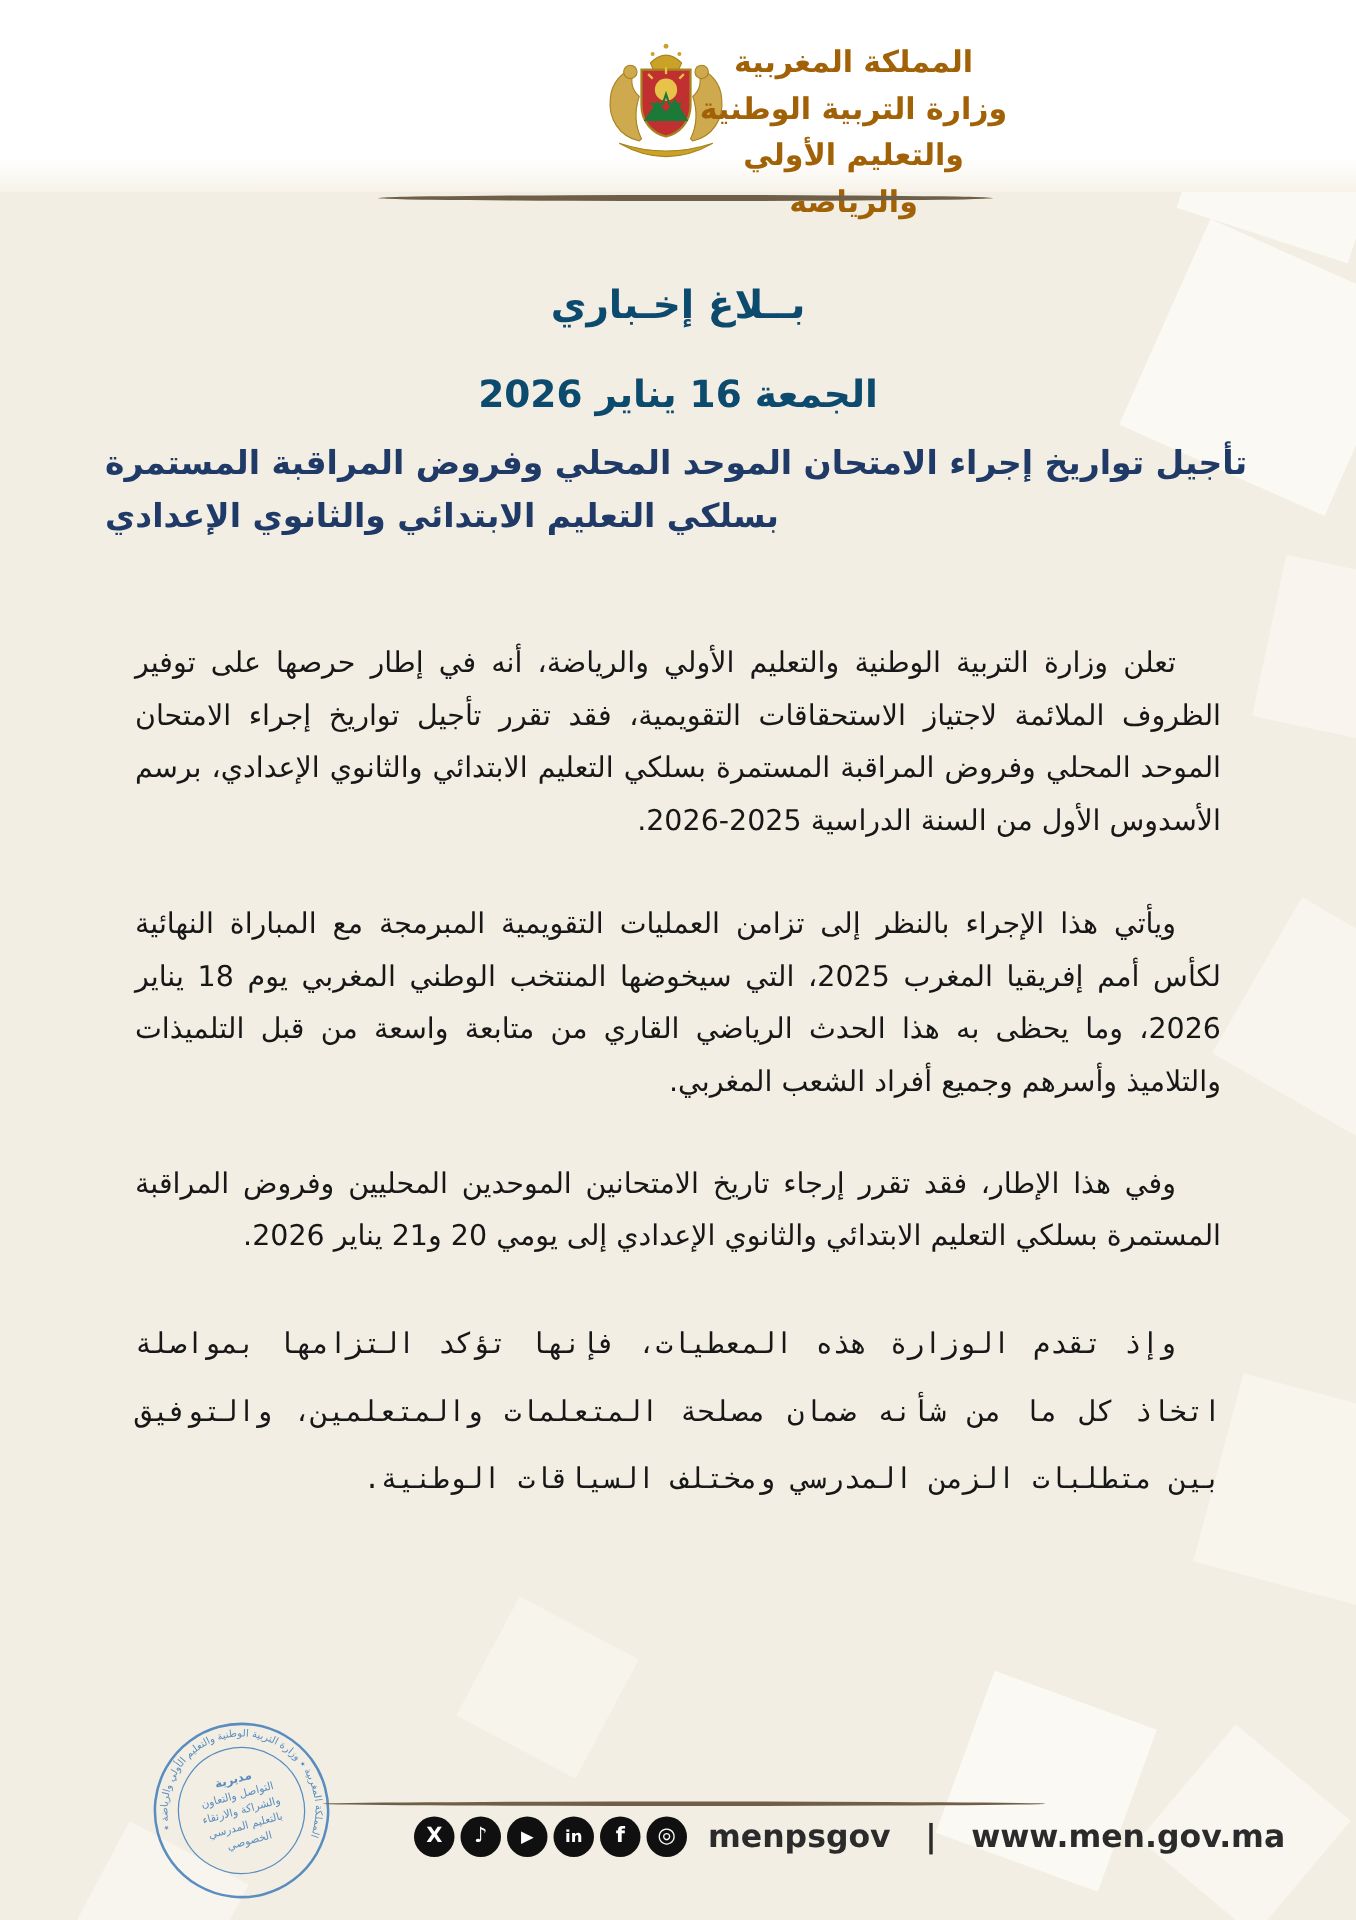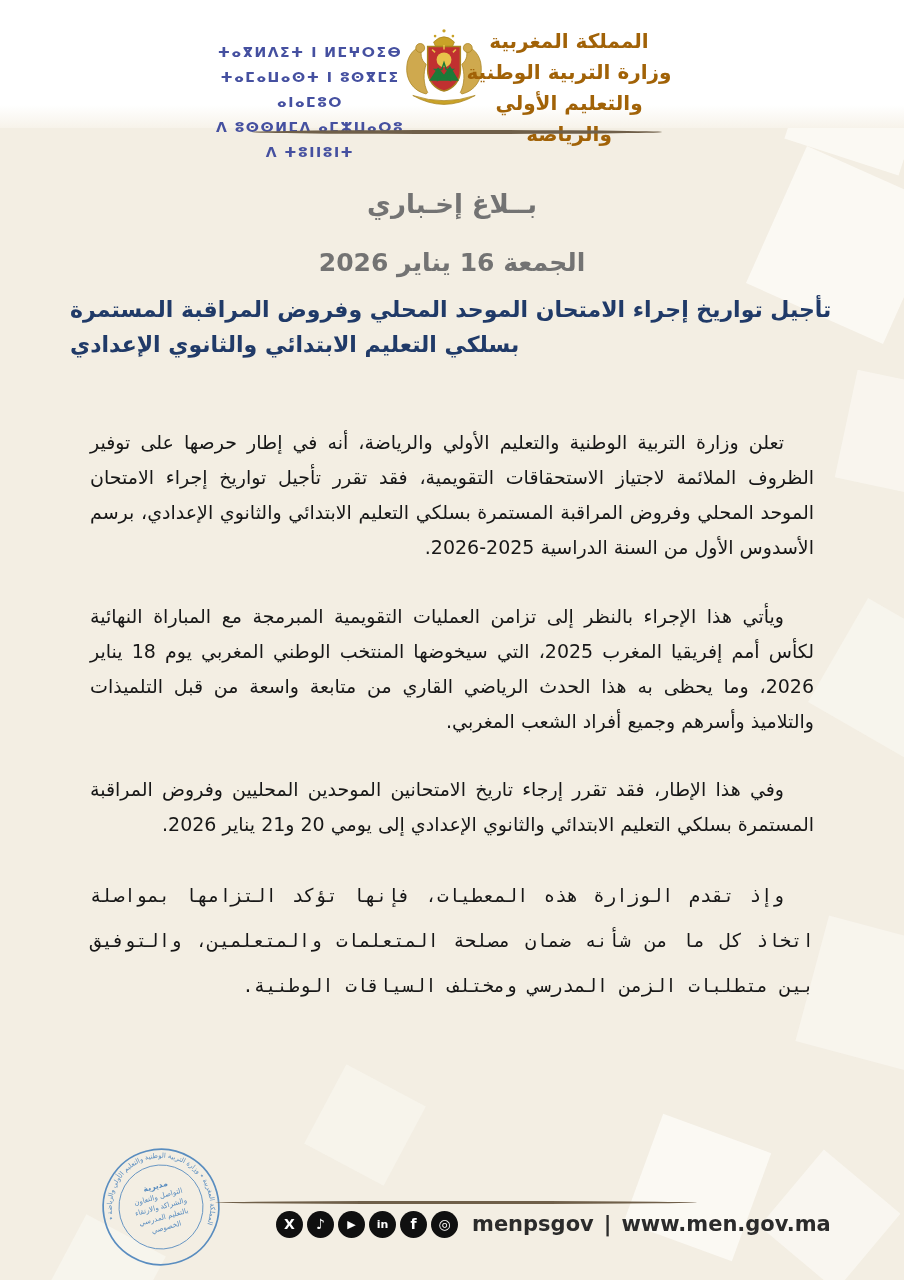--- a/index.html
+++ b/index.html
@@ -34,21 +34,21 @@
   }
   .divider{
     position:absolute; height:4px; border-radius:50%;
     background:#6f5f49;
   }
   .divider.top{ top:130px; left:252px; width:410px; }
   .divider.bottom{ top:1201px; left:215px; width:482px; height:3px; }
 
   .title-block{
     position:absolute; top:186px; left:0; width:904px; text-align:center;
-    direction:rtl; color:#737373; font-weight:bold;
+    direction:rtl; color:#0c4a6e; font-weight:bold;
   }
   .title-block .kicker{ font-size:26px; line-height:36px; }
   .title-block .dateline{ font-size:25px; line-height:36px;margin-top:23px; }
 
   .subtitle-block{
     position:absolute; top:292px; left:70px; width:764px; text-align:left;
     direction:rtl; color:#203a68; font-weight:bold;
     font-size:22px; line-height:35px;
   }
 
@@ -69,21 +69,21 @@
     position:absolute; top:1208px; left:276px; height:32px;
     display:flex; align-items:center; direction:ltr; gap:4px;
   }
   .sicon{
     width:27px; height:27px; border-radius:50%; background:#101010;
     color:#ffffff; display:flex; align-items:center; justify-content:center;
     font-size:14px; font-weight:bold; line-height:1;
   }
   .sicon.small{ font-size:11px; }
   .footer-text{
-    margin-left:10px; display:flex; align-items:flex-start; gap:10px;
+    margin-left:10px; display:flex; align-items:flex-start; gap:23px;
     color:#2b2b2b; font-size:21px; font-weight:bold;
     font-family:"DejaVu Sans", sans-serif;
   }
 </style>
 </head>
 <body>
 
 <div class="page">
 
   <div class="bg-shape" style="left:800px; top:40px;  width:120px; height:120px; transform:rotate(18deg);"></div>
@@ -92,25 +92,20 @@
   <div class="bg-shape" style="left:830px; top:620px; width:120px; height:120px; transform:rotate(30deg); opacity:.45;"></div>
   <div class="bg-shape" style="left:810px; top:930px; width:130px; height:130px; transform:rotate(15deg); opacity:.5;"></div>
   <div class="bg-shape" style="left:640px; top:1130px; width:115px; height:115px; transform:rotate(20deg);"></div>
   <div class="bg-shape" style="left:780px; top:1170px; width:100px; height:100px; transform:rotate(40deg); opacity:.6;"></div>
   <div class="bg-shape" style="left:320px; top:1080px; width:90px;  height:90px;  transform:rotate(28deg); opacity:.4;"></div>
   <div class="bg-shape" style="left:60px;  top:1230px; width:90px;  height:90px;  transform:rotate(28deg); opacity:.45;"></div>
 
   <div class="header-band"></div>
   <div class="header-row">
 
-    <div class="tifinagh-block">
-      <div>ⵜⴰⴳⵍⴷⵉⵜ ⵏ ⵍⵎⵖⵔⵉⴱ</div>
-      <div>ⵜⴰⵎⴰⵡⴰⵙⵜ ⵏ ⵓⵙⴳⵎⵉ ⴰⵏⴰⵎⵓⵔ</div>
-      <div>ⴷ ⵓⵙⵙⵍⵎⴷ ⴰⵎⵣⵡⴰⵔⵓ ⴷ ⵜⵓⵏⵏⵓⵏⵜ</div>
-    </div>
 
     <div class="emblem">
       <svg viewBox="0 0 140 110" width="104" height="100">
 
         <path d="M28,92 Q70,106 112,92 Q70,116 28,92 Z" fill="#c9a227" stroke="#a8831f" stroke-width="1"></path>
 
         <path d="M46,90 C28,86 18,70 20,52 C21,38 30,28 42,24 C37,36 39,44 46,50 C42,62 42,76 48,88 Z" fill="#cfa94e" stroke="#a8831f" stroke-width="1"></path>
         <circle cx="38" cy="28" r="6" fill="#cfa94e" stroke="#a8831f" stroke-width="1"></circle>
 
         <path d="M94,90 C112,86 122,70 120,52 C119,38 110,28 98,24 C103,36 101,44 94,50 C98,62 98,76 92,88 Z" fill="#cfa94e" stroke="#a8831f" stroke-width="1"></path>

